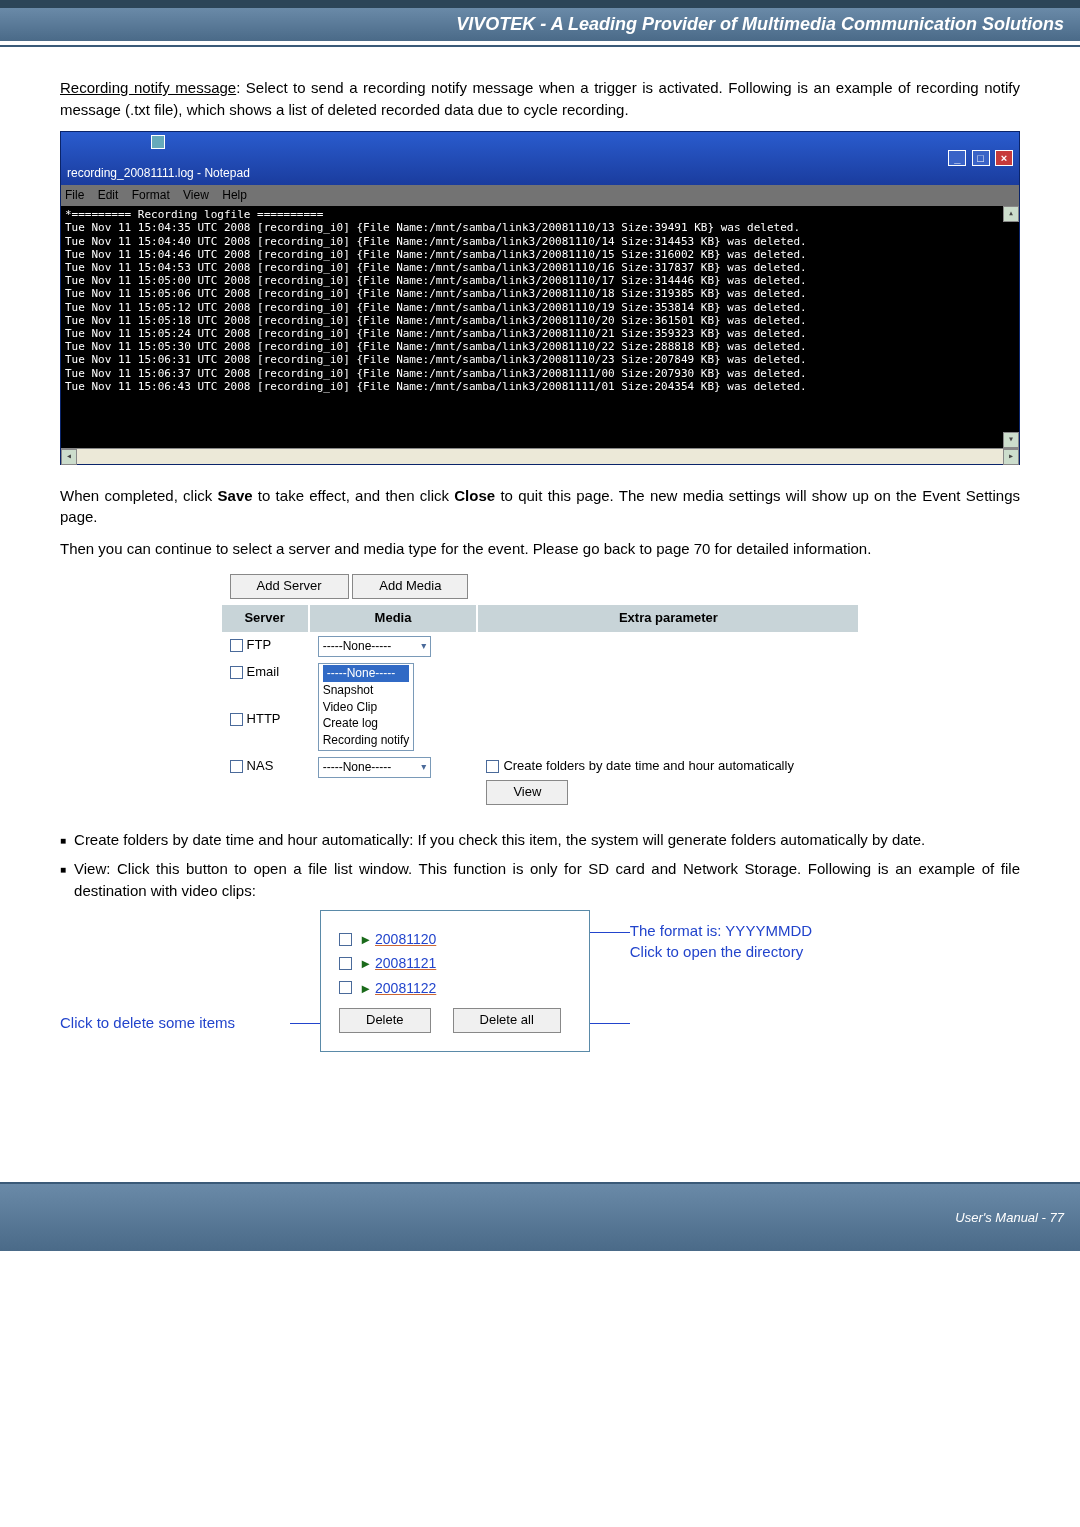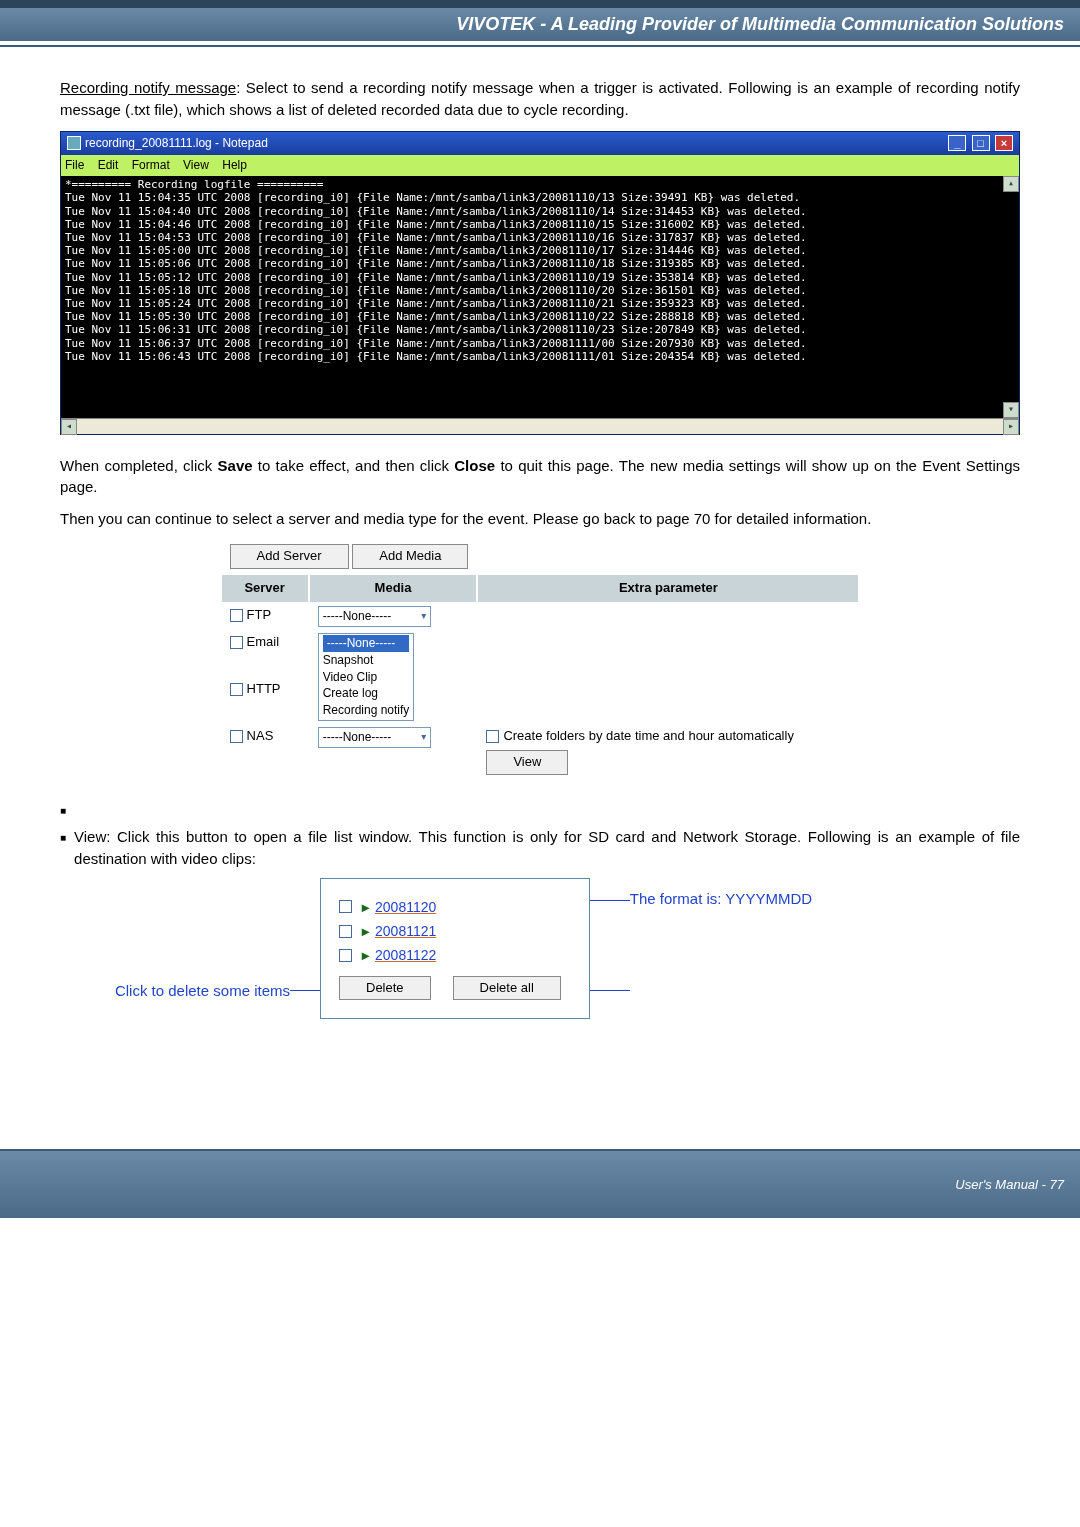--- a/index.html
+++ b/index.html
@@ -41,32 +41,32 @@
   }
   .notepad-title {
     background: linear-gradient(#2a5cce, #1a3c9e);
     color: #fff;
     padding: 3px 6px;
     display: flex;
     justify-content: space-between;
     align-items: center;
     font-family: Tahoma, sans-serif;
   }
-  .notepad-title .left { display: flex; align-items: center; gap: 4px; }
+  .notepad-title .left { display: flex; align-items: center; gap: 16px; flex-direction: column; }
   .notepad-title .icon {
     width: 14px; height: 14px; background: #6ab; border: 1px solid #fff;
   }
   .notepad-controls span {
     display: inline-block; width: 18px; height: 16px; background: #3a63c7;
     border: 1px solid #fff; margin-left: 2px; text-align: center; line-height: 14px;
     font-size: 11px; font-weight: bold;
   }
   .notepad-controls .close { background: #c73a3a; }
   .notepad-menu {
-    background: #bef264;
+    background: #737373;
     color: #000;
     font-family: Tahoma, sans-serif;
     font-size: 12px;
     padding: 2px 4px;
   }
   .notepad-menu span { margin-right: 10px; }
   .notepad-body {
     padding: 2px 4px;
     background: #000;
     color: #fff;
@@ -267,29 +267,30 @@
       <td>
         <div><span class="checkbox"></span><span>Create folders by date time and hour automatically</span></div>
         <div style="margin-top:4px"><span class="btn">View</span></div>
       </td>
     </tr>
   </tbody>
     </table>
 
   <div class="bullet-para">
     <span class="sq">■</span>
+    <span>Create folders by date time and hour automatically: If you check this item, the system will generate folders automatically by date.</span>
   </div>
 
   <div class="bullet-para">
     <span class="sq">■</span>
     <span>View: Click this button to open a file list window. This function is only for SD card and Network Storage. Following is an example of file destination with video clips:</span>
   </div>
 
   <div style="display:flex; align-items:stretch; margin-top:8px;">
-    <div style="flex:0 0 230px; display:flex; align-items:flex-end; justify-content:flex-end; padding-bottom:18px;">
+    <div style="flex:0 0 230px; display:flex; align-items:flex-end; padding-bottom:18px;">
       <span class="callout-left">Click to delete some items</span>
     </div>
     <div style="flex:0 0 30px; display:flex; align-items:flex-end; padding-bottom:28px;">
         <div class="lineconn" style="width:100%;"></div>
       </div>
     <div class="dirbox" style="margin:0;">
       <div class="row">
         <span class="checkbox"></span>
         <span class="glyph">▸</span>
         <span class="link">20081120</span>
@@ -310,20 +311,21 @@
         <span class="btn">Delete all</span>
       </div>
     </div>
     <div style="flex:0 0 40px; position:relative;">
       <div class="lineconn" style="width:100%; position:absolute; top:22px;"></div>
       <div class="lineconn" style="width:100%; position:absolute; bottom:28px;"></div>
     </div>
     <div style="flex:1; display:flex; flex-direction:row; justify-content:space-between; padding:10px 0 18px 0;">
       <div class="callout-right">
         <div>The format is: YYYYMMDD</div>
+        <div>Click to open the directory</div>
       </div>
     </div>
   </div>
 
 </div>
 
 <div class="footer-bar">
   <span>User's Manual - 77</span>
 </div>
 

